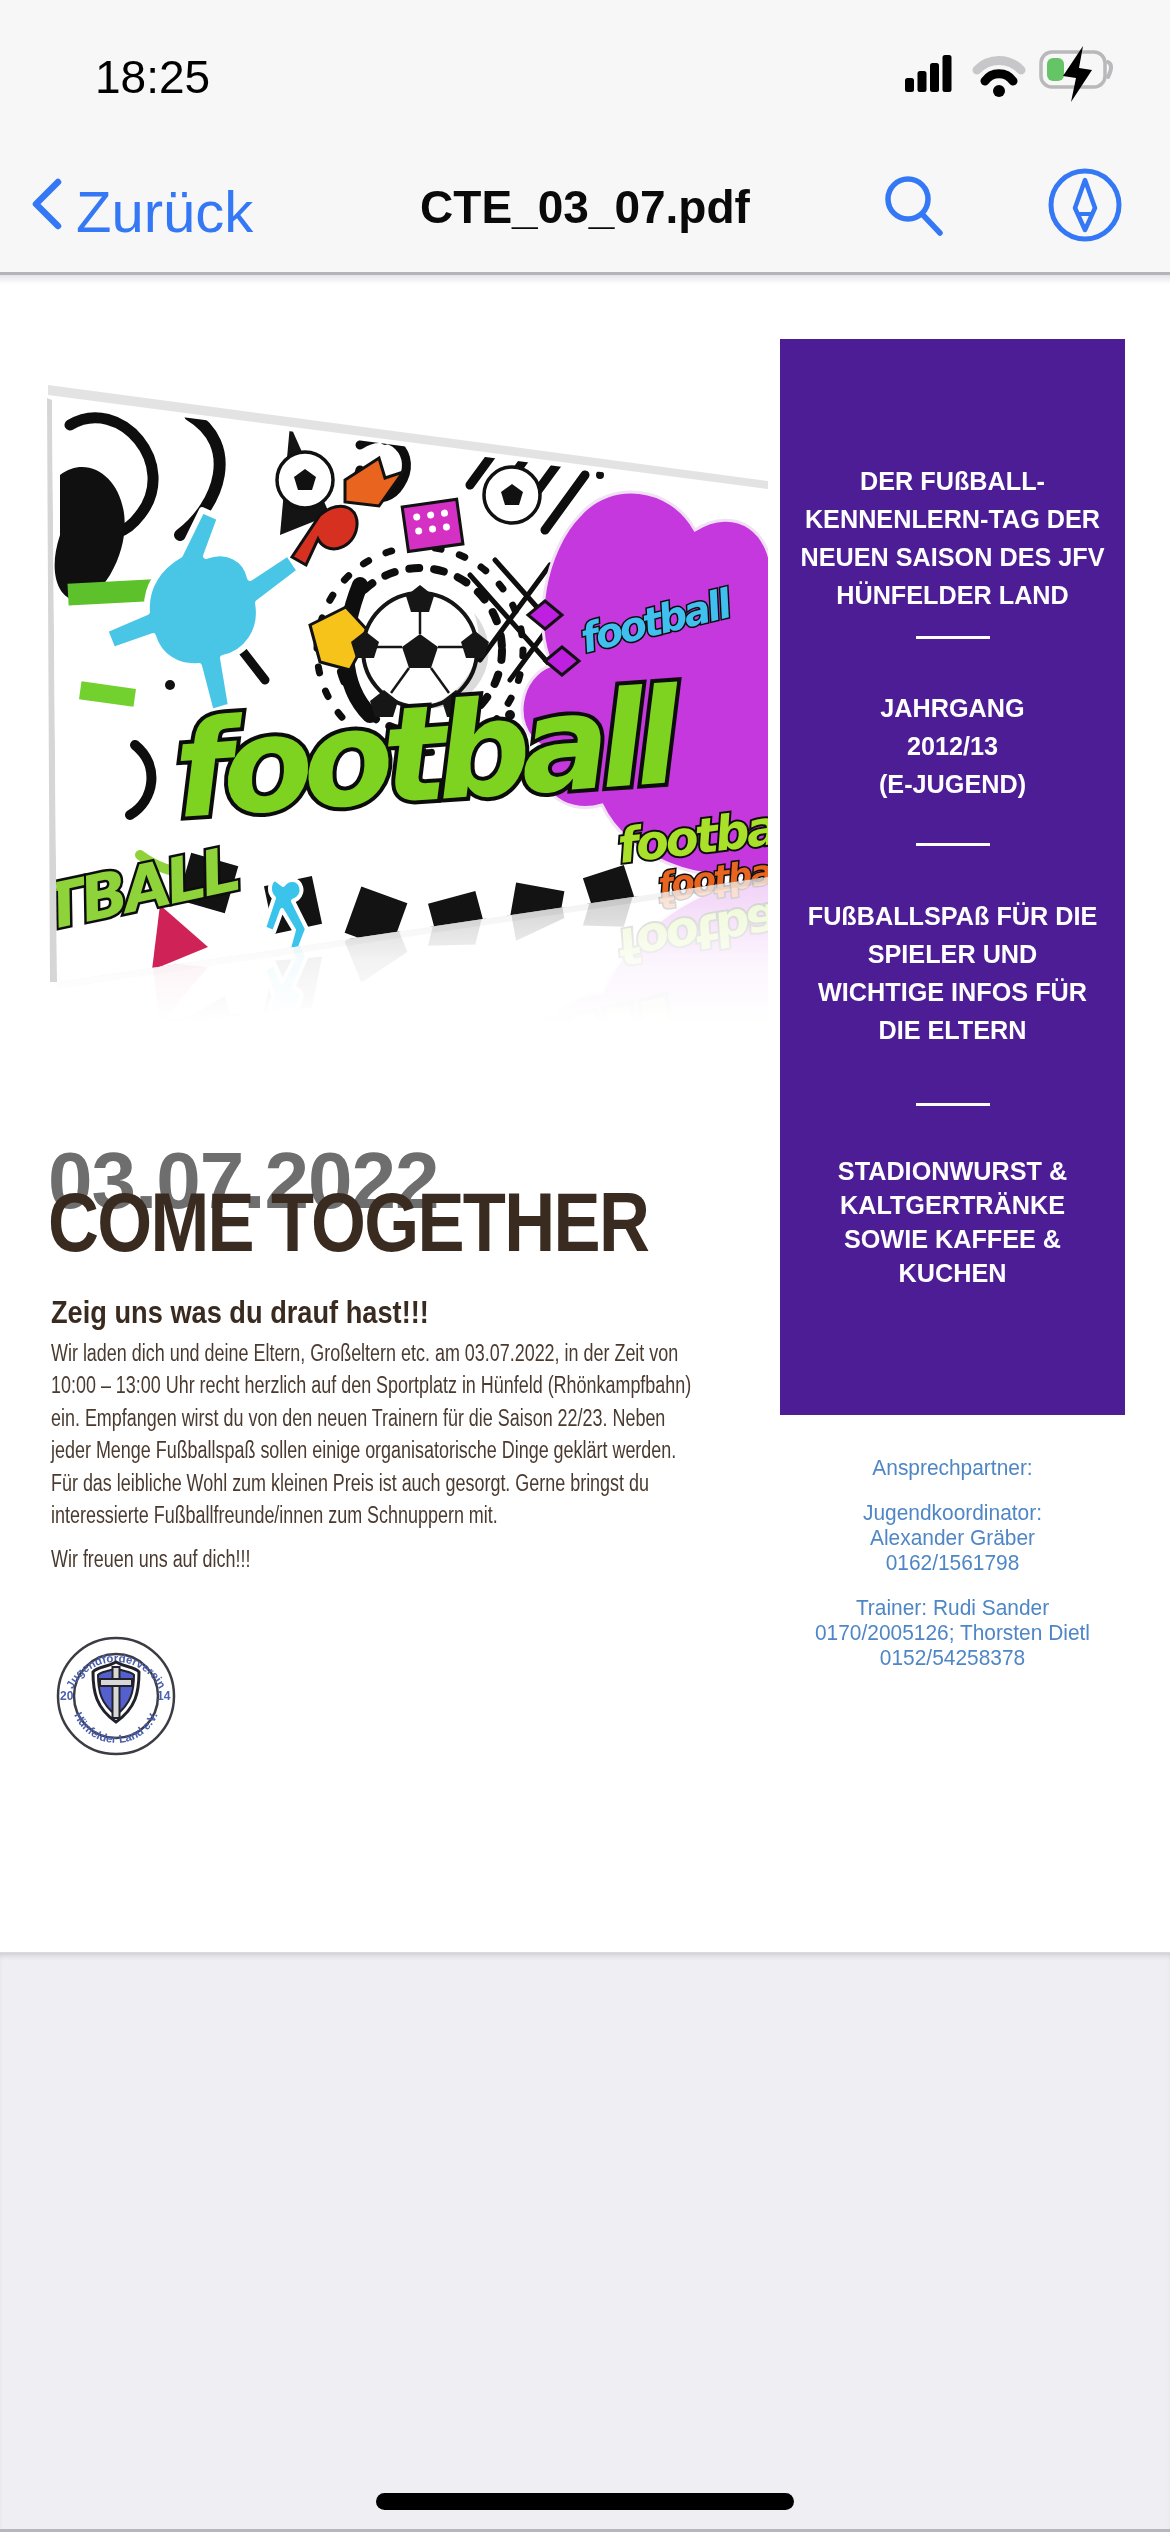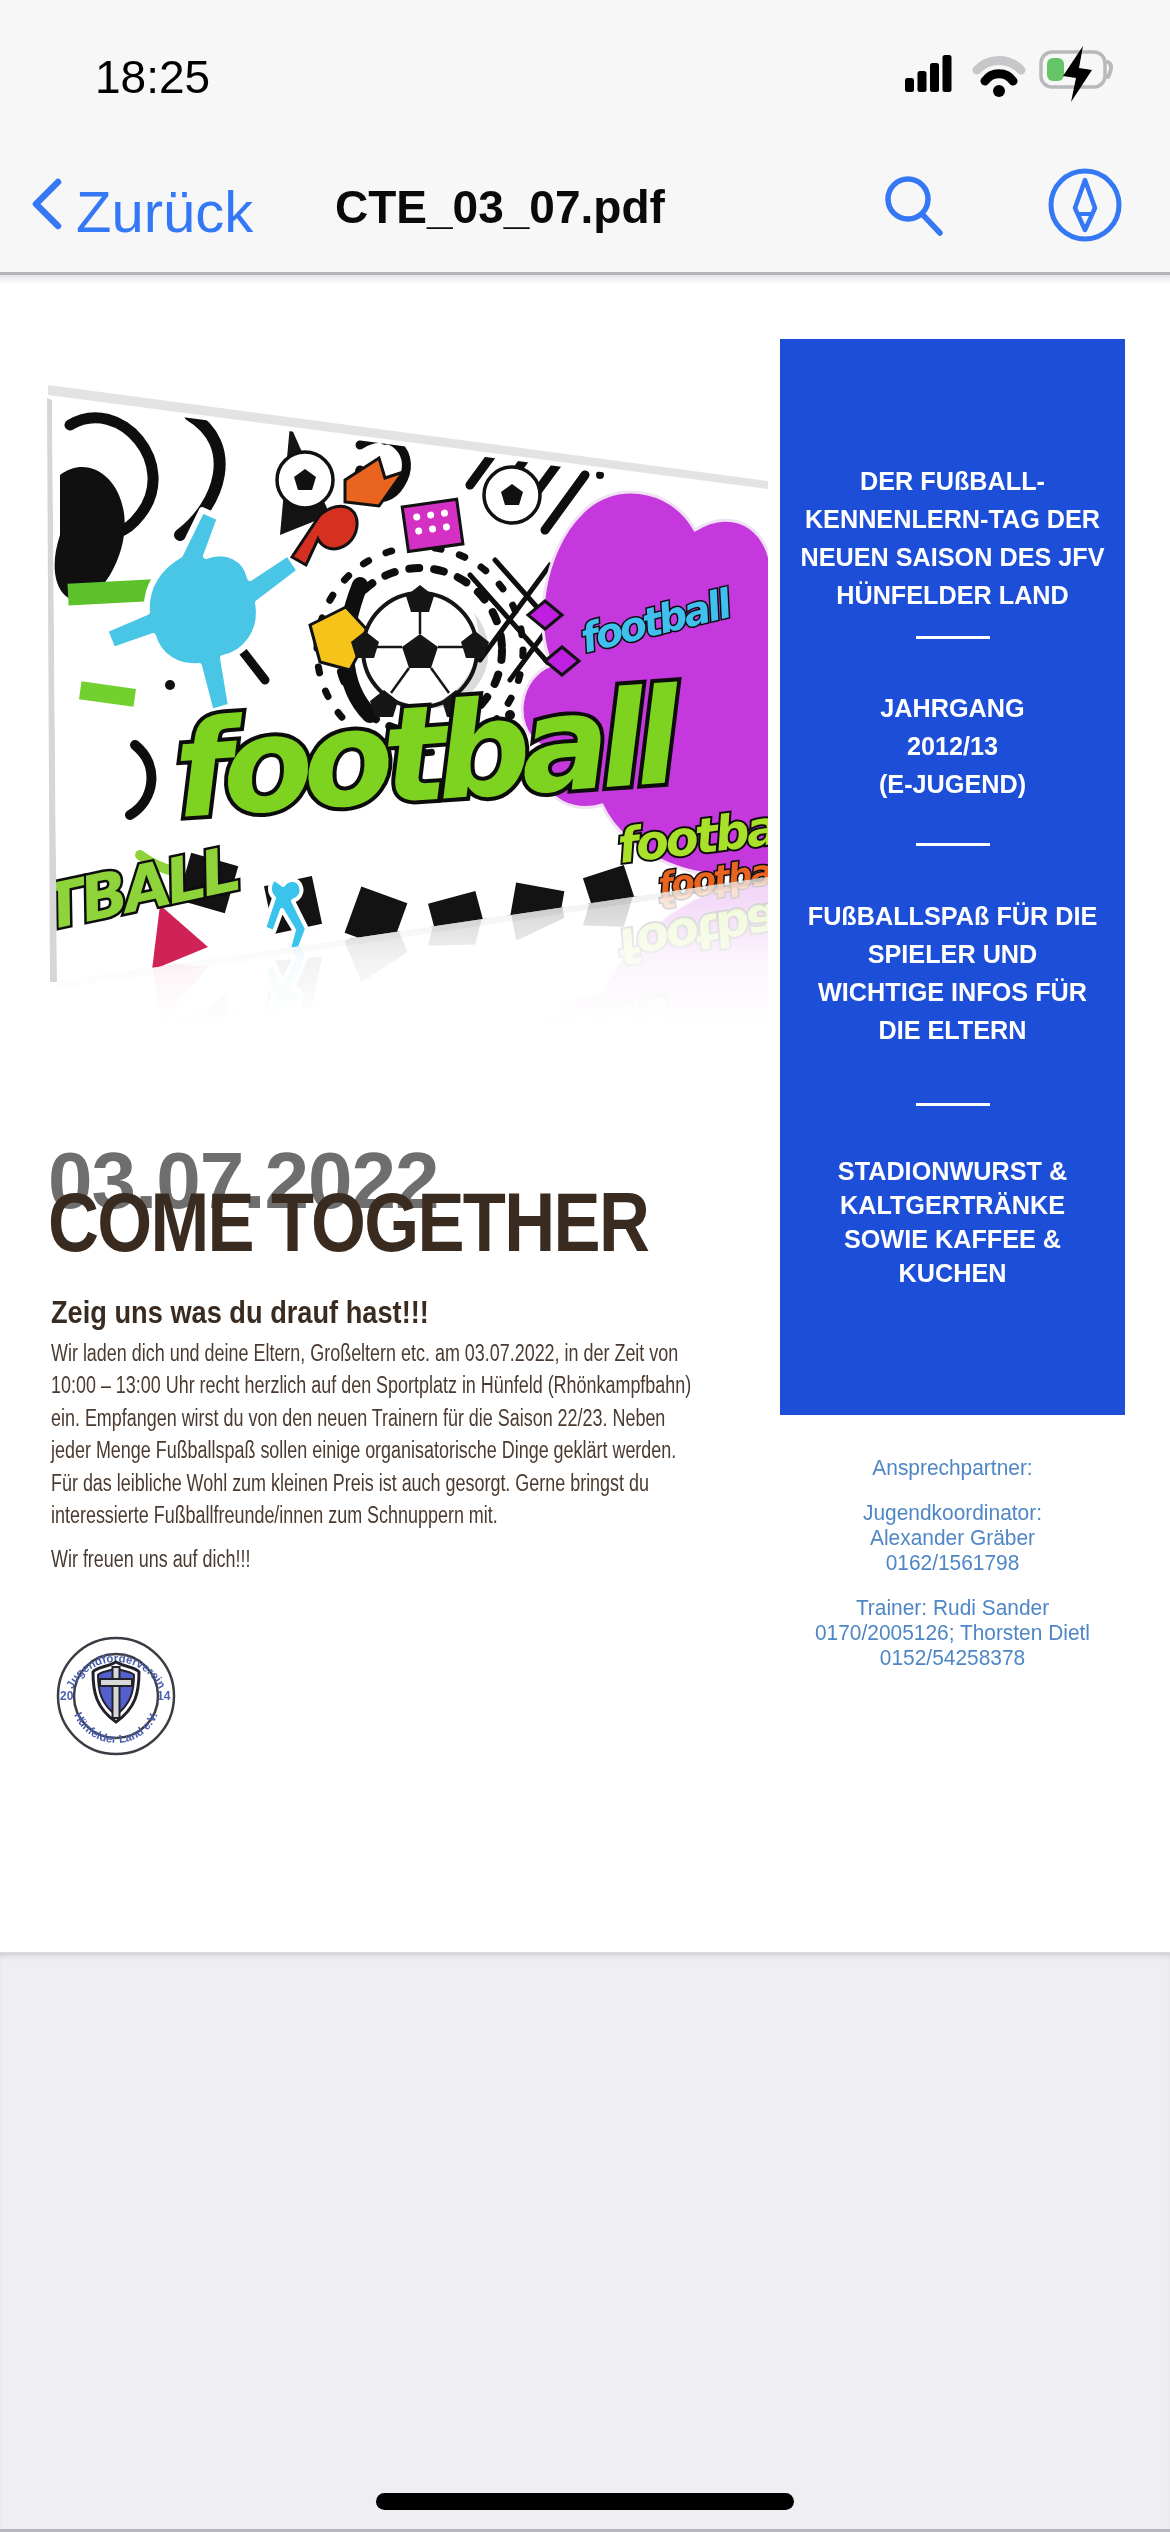--- a/index.html
+++ b/index.html
@@ -9,21 +9,21 @@
   .abs{position:absolute;}
 
   
   .chrome{left:0;top:0;width:1170px;height:275px;background:#f8f7f7;}
   .time{left:95px;top:50px;width:130px;font-size:46px;font-weight:400;
         letter-spacing:0;color:#000;}
   .nav-sep{left:0;top:272px;width:1170px;height:3px;background:#b4b3b9;}
   .nav-sep2{left:0;top:275px;width:1170px;height:9px;
             background:linear-gradient(#e4e3e8,#ffffff);}
   .back-label{left:76px;top:178px;font-size:58px;color:#3478f6;}
-  .nav-title{left:335px;top:180px;width:500px;text-align:left;
+  .nav-title{left:335px;top:180px;width:500px;text-align:center;
              font-size:46px;font-weight:700;color:#0a0a0a;}
 
   
   .page{left:0;top:284px;width:1170px;height:1668px;background:#ffffff;}
 
   .date-headline{left:48px;top:1100px;font-size:80px;font-weight:700;
     color:#6e6e6e;letter-spacing:-1px;white-space:nowrap;margin-top:35px;}
   .main-headline{left:48px;top:1174px;font-size:84px;font-weight:700;
     color:#3a2b20;letter-spacing:-2px;white-space:nowrap;
     transform:scaleX(.84);transform-origin:left top;}
@@ -32,21 +32,21 @@
     transform-origin:left top;}
   .body-copy{left:51px;top:1337px;width:940px;font-size:23px;
     line-height:32.4px;color:#4a3a2f;transform:scaleX(.78);
     transform-origin:left top;}
   .body-copy div{white-space:nowrap;}
   .closing-line{left:51px;top:1546px;font-size:23px;color:#4a3a2f;
     white-space:nowrap;transform:scaleX(.78);transform-origin:left top;}
 
   
   .blue-panel{left:780px;top:339px;width:345px;height:1076px;
-    background:#1d4ed8;color:#ffffff;}
+    background:#4c1d95;color:#ffffff;}
   .bp-sec{position:absolute;left:0;width:345px;text-align:center;
     font-weight:700;font-size:26px;line-height:38px;
     transform:scaleX(.97);transform-origin:center top;}
   .bp-sec div{white-space:nowrap;}
   .bp-sec.s3{line-height:34px;}
   .bp-div{position:absolute;left:136px;width:74px;height:3px;background:#ffffff;}
 
   
   .contacts{left:780px;top:1455px;width:345px;text-align:center;
     color:#4e86c6;font-size:22px;line-height:25px;

